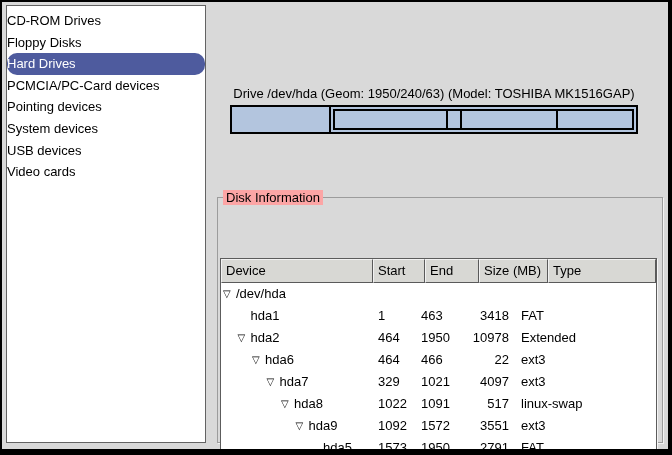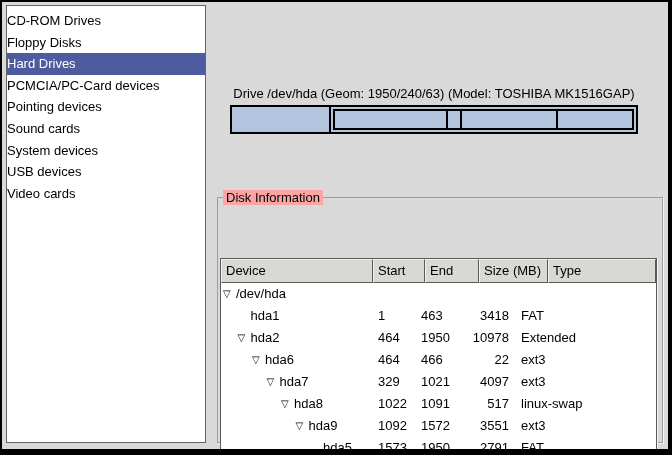--- a/index.html
+++ b/index.html
@@ -69,24 +69,23 @@
   .cell-type { left:300px; }
 </style>
 </head>
 <body>
 
 <div class="screen">
 
   <div class="sidebar" id="sidebar-list">
       <div class="side-item">CD-ROM Drives</div>
       <div class="side-item">Floppy Disks</div>
-      <div class="side-item selected" style="background: rgb(78, 91, 158);">Hard Drives</div>
+      <div class="side-item selected" style="background: rgb(78, 91, 158); border-radius: 10px;">Hard Drives</div>
       <div class="side-item">PCMCIA/PC-Card devices</div>
       <div class="side-item">Pointing devices</div>
-      <div class="side-item">Sound cards</div>
       <div class="side-item">System devices</div>
       <div class="side-item">USB devices</div>
       <div class="side-item">Video cards</div>
     </div>
 
   <div class="drive-title">Drive /dev/hda (Geom: 1950/240/63) (Model: TOSHIBA MK1516GAP)</div>
 
   <div class="part-bar" style="background: rgb(179, 197, 222);">
     <div class="seg-primary" id="seg-primary" style="width: 24.5%; background: rgb(179, 197, 222);"></div>
     <div class="seg-extended-wrap">

